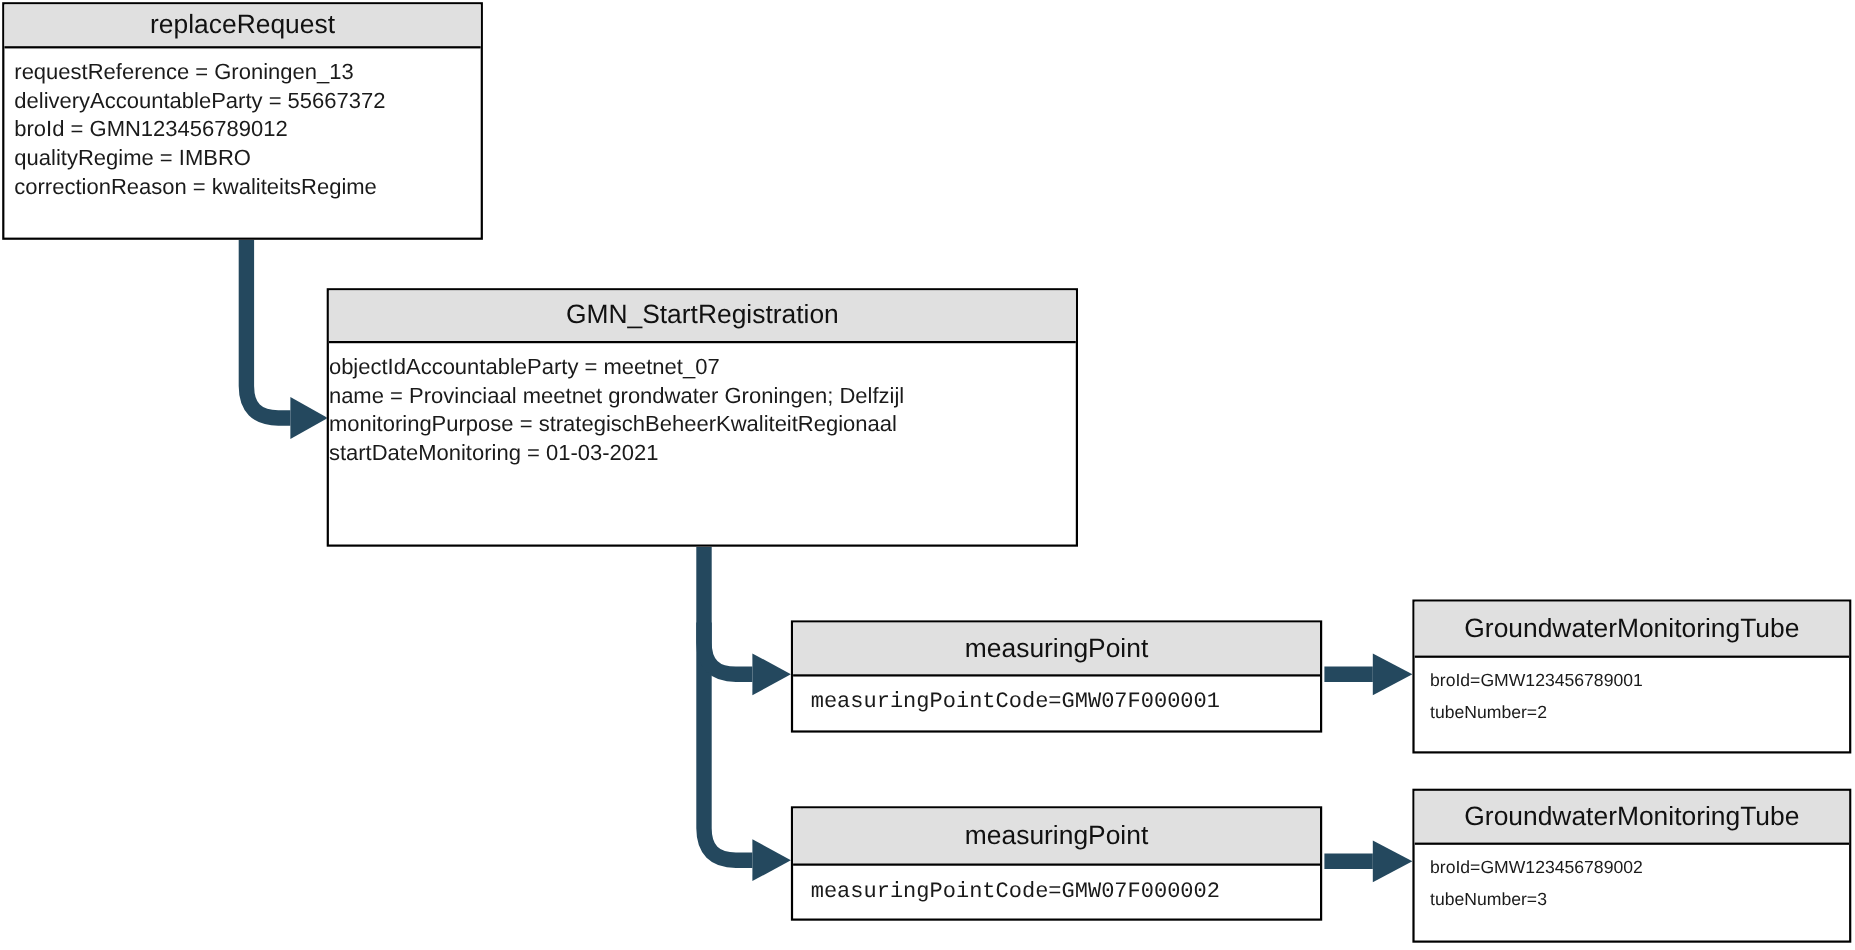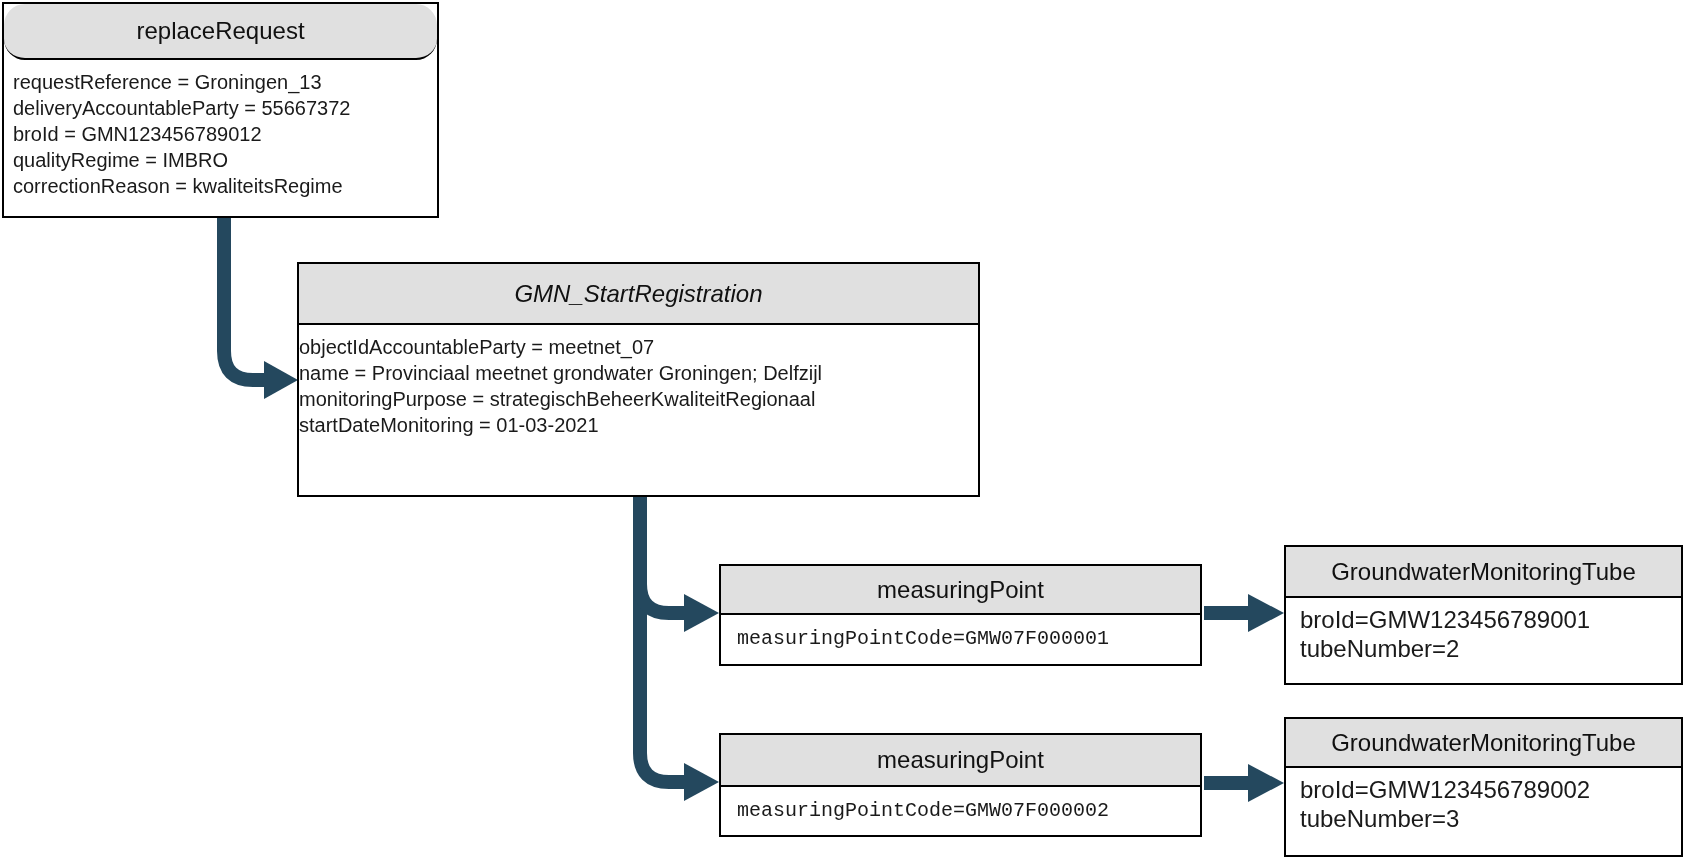--- a/index.html
+++ b/index.html
@@ -53,26 +53,26 @@
   .node-body {
     box-sizing: border-box;
     color: #1a1a1a;
     font-size: 20px;
     line-height: 26px;
   }
   .body-line { white-space: nowrap; }
 
   
   .n-replace { left: 2px; top: 2px; width: 437px; height: 216px; }
-  .n-replace .node-title { height: 56px; border-radius: 21px; }
+  .n-replace .node-title { height: 40px; }
   .n-replace .node-body  { padding: 9px 8px 0 9px; }
 
   
   .n-gmn { left: 297px; top: 262px; width: 683px; height: 235px; }
-  .n-gmn .node-title { height: 61px; font-style: italic; }
+  .n-gmn .node-title { height: 48px; }
   .n-gmn .node-body  { padding: 9px 8px 0 0; }
 
   
   .n-mp1 { left: 719px; top: 564px; width: 483px; height: 102px; }
   .n-mp1 .node-title { height: 49px; }
   .n-mp2 { left: 719px; top: 733px; width: 483px; height: 104px; }
   .n-mp2 .node-title { height: 52px; }
   .n-mp .node-body {
     height: 48px;
     display: flex;
@@ -81,21 +81,21 @@
     font-family: Liberation Mono, monospace;
   }
 
   
   .n-tube1 { left: 1284px; top: 545px; width: 399px; height: 140px; }
   .n-tube1 .node-title { height: 51px; }
   .n-tube2 { left: 1284px; top: 717px; width: 399px; height: 140px; }
   .n-tube2 .node-title { height: 49px; }
   .n-tube .node-body {
     padding: 7px 16px 0 14px;
-    font-size: 24px;
+    font-size: 16px;
     line-height: 29px;
   }
 </style>
 </head>
 <body>
 
 <div id="canvas">
 
   <svg id="connectors" viewBox="0 0 1686 864" xmlns="http://www.w3.org/2000/svg">
 

